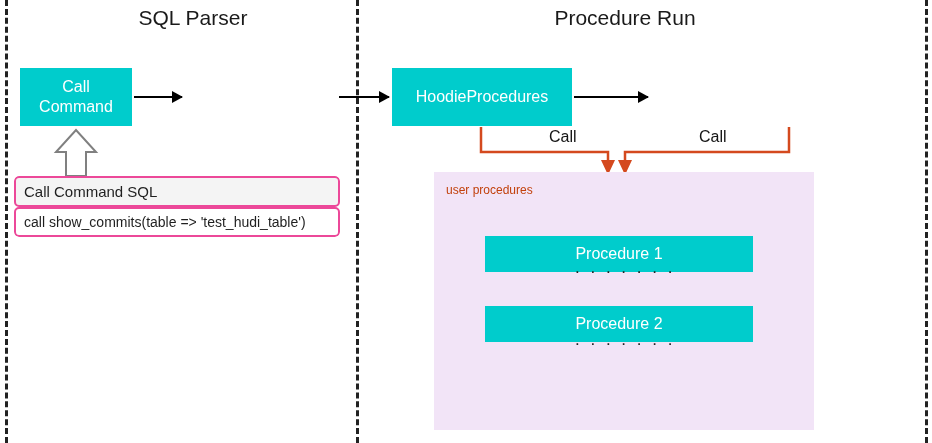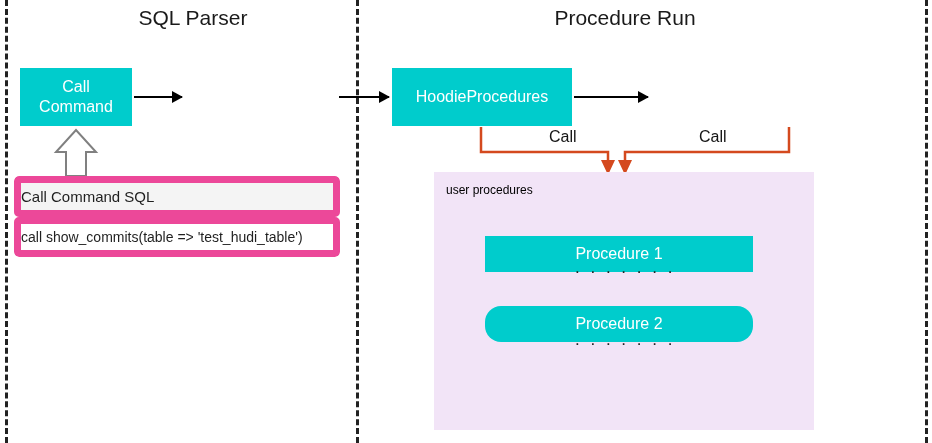--- a/index.html
+++ b/index.html
@@ -63,42 +63,42 @@
   }
   .sql-table {
     position: absolute;
     border-radius: 5px;
     overflow: hidden;
     box-sizing: border-box;
     background: #ffffff;
   }
   .sql-row {
     box-sizing: border-box;
-    border: 7px solid #ec4899;
+    border: 2px solid #ec4899;
     border-radius: 5px;
-    padding: 5px 0;
+    padding: 5px 8px;
     font-size: 14px;
     color: #1f1f1f;
     background: #ffffff;
     white-space: nowrap;
     overflow: hidden;
     font-family: "Liberation Sans", sans-serif;
   }
   .sql-row.header {
     background: #f4f4f4;
     font-size: 15px;
   }
   .proc-panel {
     position: absolute;
     background: #F2E4F7;
   }
   .proc-panel-label {
     position: absolute;
     font-size: 12px;
-    color: #000000;
+    color: #c2410c;
     font-family: "Liberation Sans", sans-serif;
   }
   .proc-box {
     position: absolute;
     background: #00CCCC;
     color: #ffffff;
     display: flex;
     align-items: center;
     justify-content: center;
     font-size: 16px;
@@ -187,20 +187,20 @@
 
   <div class="proc-panel" style="left:434px; top:172px; width:380px; height:258px;"></div>
   <div class="proc-panel-label" style="left:446px; top:183px;">user procedures</div>
 
   <div class="proc-box" style="left:485px; top:216px; width:268px; height:36px;">
     <span>Procedure 1</span>
   </div>
 
   <div class="dots" style="left:575px; top:258px;">. . . . . . .</div>
 
-  <div class="proc-box" style="left:485px; top:286px; width:268px; height:36px;border-radius:16px;">
+  <div class="proc-box" style="left:485px; top:286px; width:268px; height:36px;">
     <span>Procedure 2</span>
   </div>
 
   <div class="dots" style="left:575px; top:330px;">. . . . . . .</div>
 
 
 </div>
 
 </body></html>

